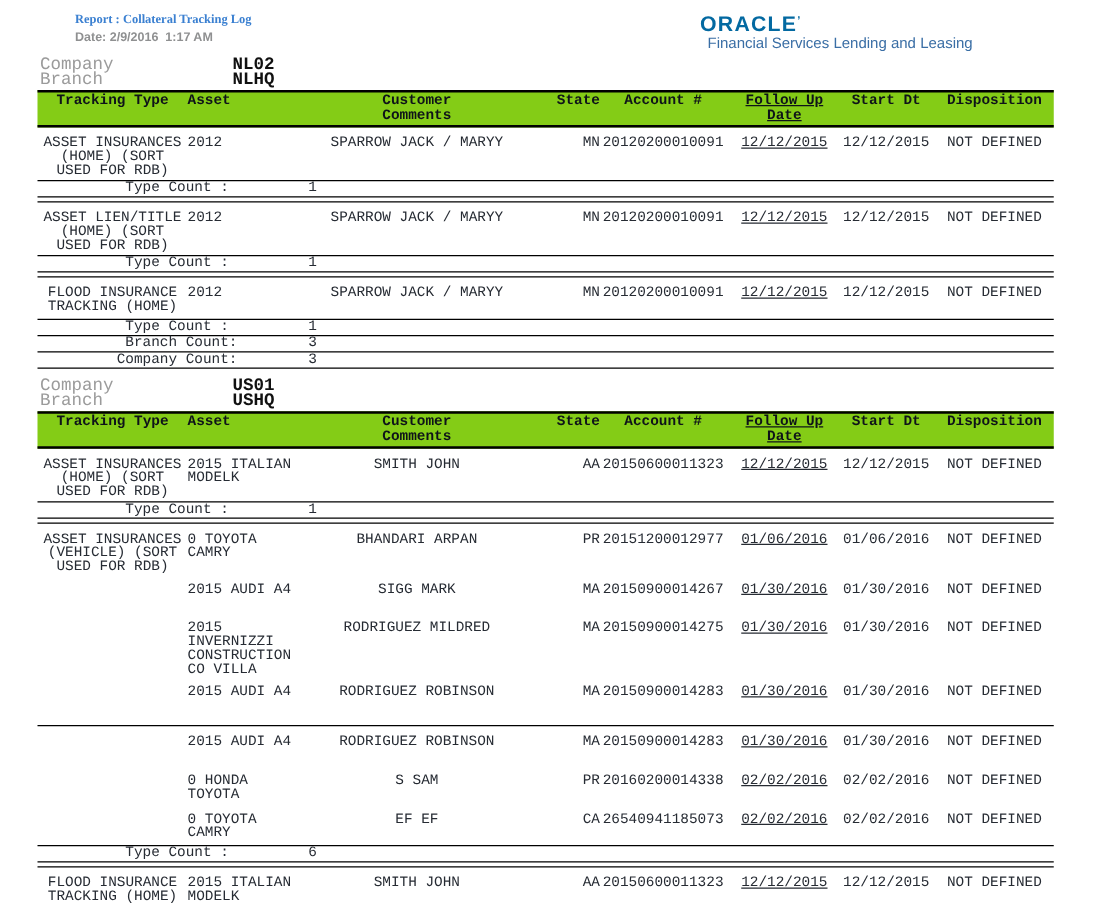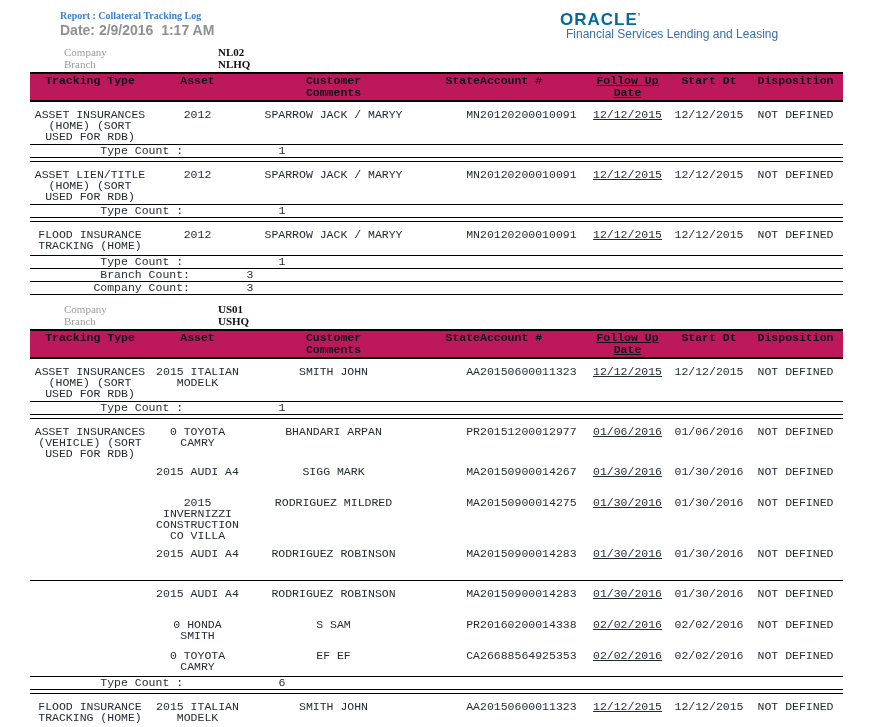--- a/index.html
+++ b/index.html
@@ -1,45 +1,45 @@
 <!DOCTYPE html>
 <html><head>
 <meta charset="utf-8">
 <style>
   html,body{margin:0;padding:0;}
   body{width:887px;height:727px;background:#ffffff;position:relative;overflow:hidden;
        font-family:"Liberation Sans",sans-serif;}
   .page{padding-top:8px;}
   .rpt-head{margin-left:60px;}
   .rpt-title{font-weight:bold;font-size:10px;line-height:15px;color:#3b80d1;font-family:Liberation Serif, serif;}
-  .rpt-date{font-weight:bold;font-size:14px;line-height:15px;color:#8f9091;white-space:pre;}
+  .rpt-date{font-weight:bold;font-size:10px;line-height:15px;color:#8f9091;white-space:pre;}
   .brand{position:absolute;left:560px;top:8px;}
   .brand-logo{color:#e13529;font-weight:bold;font-size:17px;letter-spacing:1px;line-height:17px;}
   .brand-mark{font-size:9px;vertical-align:6px;}
   .brand-sub{color:#3a6ea5;font-size:12px;line-height:13px;margin-left:6px;}
   .tbl{margin-left:30px;width:813px;font-family:"Liberation Mono",monospace;
        font-size:11.5px;color:#262b33;}
-  .cmpblk{margin-top:8px;font-family:Liberation Serif, serif;font-size:11px;line-height:12px;margin-left:32px;}
+  .cmpblk{margin-top:8px;font-family:Liberation Mono, monospace;font-size:14px;line-height:12px;}
   .cmprow{display:flex;}
   .cmplbl{color:#9b9b9b;width:108px;padding-left:2px;box-sizing:border-box;}
   .cmpval{color:#111;font-weight:bold;padding-left:48px;}
-  .thead{margin-top:2px;background:#be185d;border-top:2px solid #000;border-bottom:2px solid #000;
+  .thead{margin-top:2px;background:#84cc16;border-top:2px solid #000;border-bottom:2px solid #000;
          font-weight:bold;padding:1px 0;color:#0e1319;}
   .hline{display:flex;line-height:12px;}
   .trow{display:flex;margin-top:7px;min-height:24px;line-height:11px;}
   .c1{width:120px;text-align:center;}
-  .c2{width:95px;text-align:center;}
+  .c2{width:95px;}
   .c3{width:175px;text-align:center;padding-left:2px;box-sizing:border-box;}
   .c4{width:60px;text-align:right;}
-  .c5{width:105px;text-align:left;padding-right:4px;box-sizing:border-box;}
+  .c5{width:105px;text-align:center;padding-right:4px;box-sizing:border-box;}
   .c6{width:85px;text-align:center;text-decoration:underline;}
   .c7{width:78px;text-align:center;}
   .c8{width:95px;text-align:center;}
   .crow{display:flex;border-top:1px solid #000;line-height:12px;height:12px;}
-  .crow.first{margin-top:2px;gap:32px;}
+  .crow.first{margin-top:2px;}
   .clabel{width:160px;text-align:right;white-space:pre;}
   .cval{width:120px;text-align:center;}
   .hr{border-top:1px solid #000;height:0;}
   .hr.dbl{margin-top:3px;}
   .hr.pgbrk{margin-top:8px;}
 </style>
 </head>
 <body>
 
 <div class="page">
@@ -282,38 +282,38 @@
           <div class="c4">MA</div>
           <div class="c5">20150900014283</div>
           <div class="c6">01/30/2016</div>
           <div class="c7">01/30/2016</div>
           <div class="c8">NOT DEFINED</div>
         </div>
         <div class="trow">
           <div class="c1"></div>
           <div class="c2">
             <div>0 HONDA</div>
-            <div>SMITH</div>
+            <div>TOYOTA</div>
           </div>
           <div class="c3">S SAM</div>
           <div class="c4">PR</div>
           <div class="c5">20160200014338</div>
           <div class="c6">02/02/2016</div>
           <div class="c7">02/02/2016</div>
           <div class="c8">NOT DEFINED</div>
         </div>
         <div class="trow">
           <div class="c1"></div>
           <div class="c2">
             <div>0 TOYOTA</div>
             <div>CAMRY</div>
           </div>
           <div class="c3">EF EF</div>
           <div class="c4">CA</div>
-          <div class="c5">26688564925353</div>
+          <div class="c5">26540941185073</div>
           <div class="c6">02/02/2016</div>
           <div class="c7">02/02/2016</div>
           <div class="c8">NOT DEFINED</div>
         </div>
         <div class="crow first">
           <span class="clabel">Type Count : </span>
           <span class="cval">6</span>
         </div>
         <div class="hr"></div>
         <div class="hr dbl"></div>

